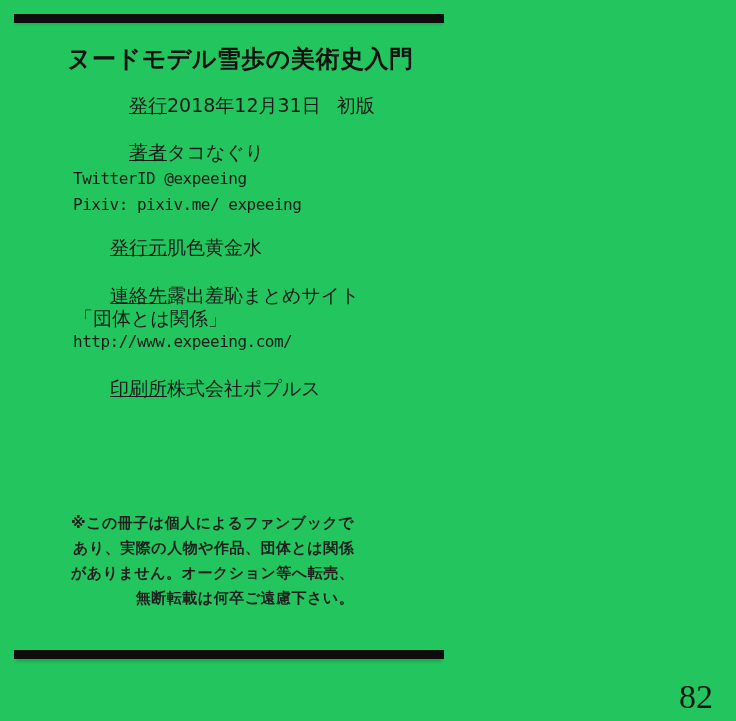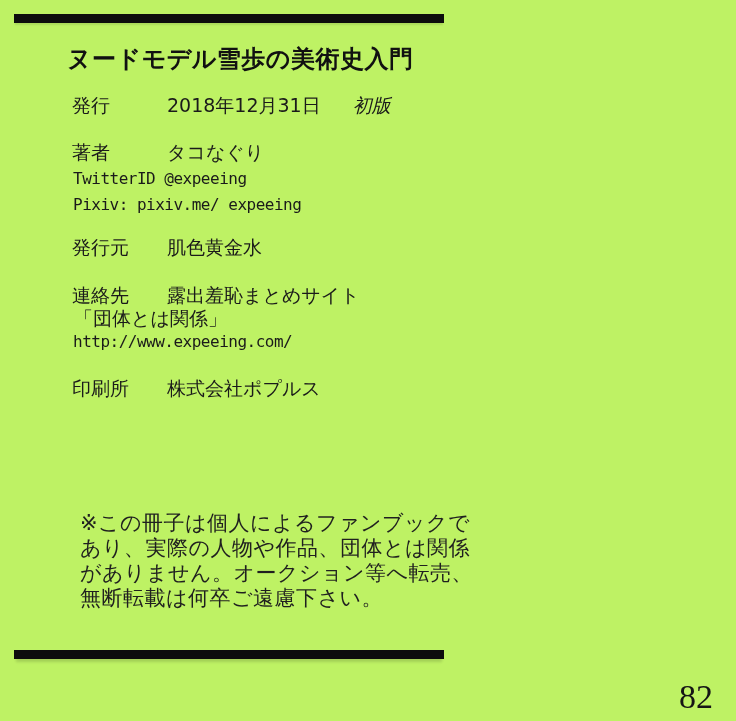--- a/index.html
+++ b/index.html
@@ -4,24 +4,25 @@
   <style>
     html, body {
       margin: 0;
       padding: 0;
       background: #ffffff;
     }
     .canvas {
       position: relative;
       width: 736px;
       height: 721px;
-      background: #bef264;
+      background: #22c55e;
       overflow: hidden;
       font-family: "DejaVu Sans", sans-serif;
       color: #1a1a1a;
+      text-align: right;
     }
     .bar {
       position: absolute;
       left: 14px;
       width: 430px;
       height: 9px;
       background: #0d0d0d;
     }
     .bar-top {
       top: 14px;
@@ -45,50 +46,51 @@
     .row {
       position: absolute;
       left: 72px;
       font-size: 19px;
       white-space: nowrap;
       line-height: 22px;
     }
     .row .label {
       display: inline-block;
       width: 95px;
+      text-decoration: underline;
     }
     .edition {
-      margin-left: 32px;
-      font-style: italic;
+      margin-left: 16px;
     }
     .mono {
       position: absolute;
       left: 73px;
       font-family: "DejaVu Sans Mono", monospace;
       font-size: 16px;
       letter-spacing: -0.5px;
       white-space: nowrap;
       line-height: 20px;
       color: #1a1a1a;
     }
     .bracket-line {
       position: absolute;
       left: 74px;
       font-size: 19px;
       white-space: nowrap;
       line-height: 22px;
     }
     .disclaimer {
       position: absolute;
-      left: 80px;
+      left: 71px;
       top: 511px;
-      font-size: 21px;
+      font-size: 15px;
       line-height: 25px;
       letter-spacing: 0.5px;
       color: #1f1f1f;
+      font-weight: bold;
     }
     .disclaimer div {
       white-space: nowrap;
     }
     .pagenum {
       position: absolute;
       top: 678px;
       right: 23px;
       font-family: "Liberation Serif", "DejaVu Serif", serif;
       font-size: 34px;

